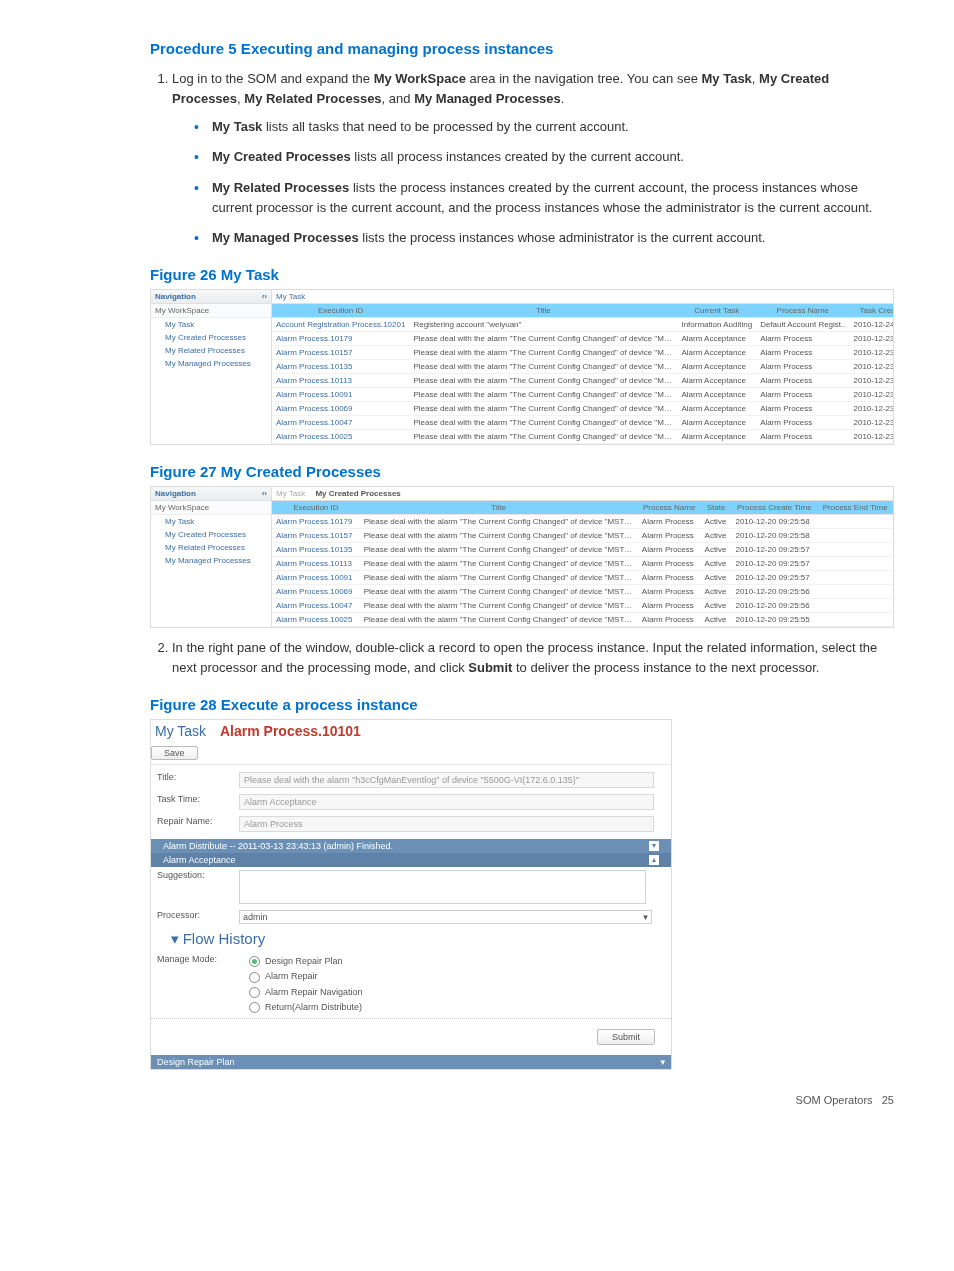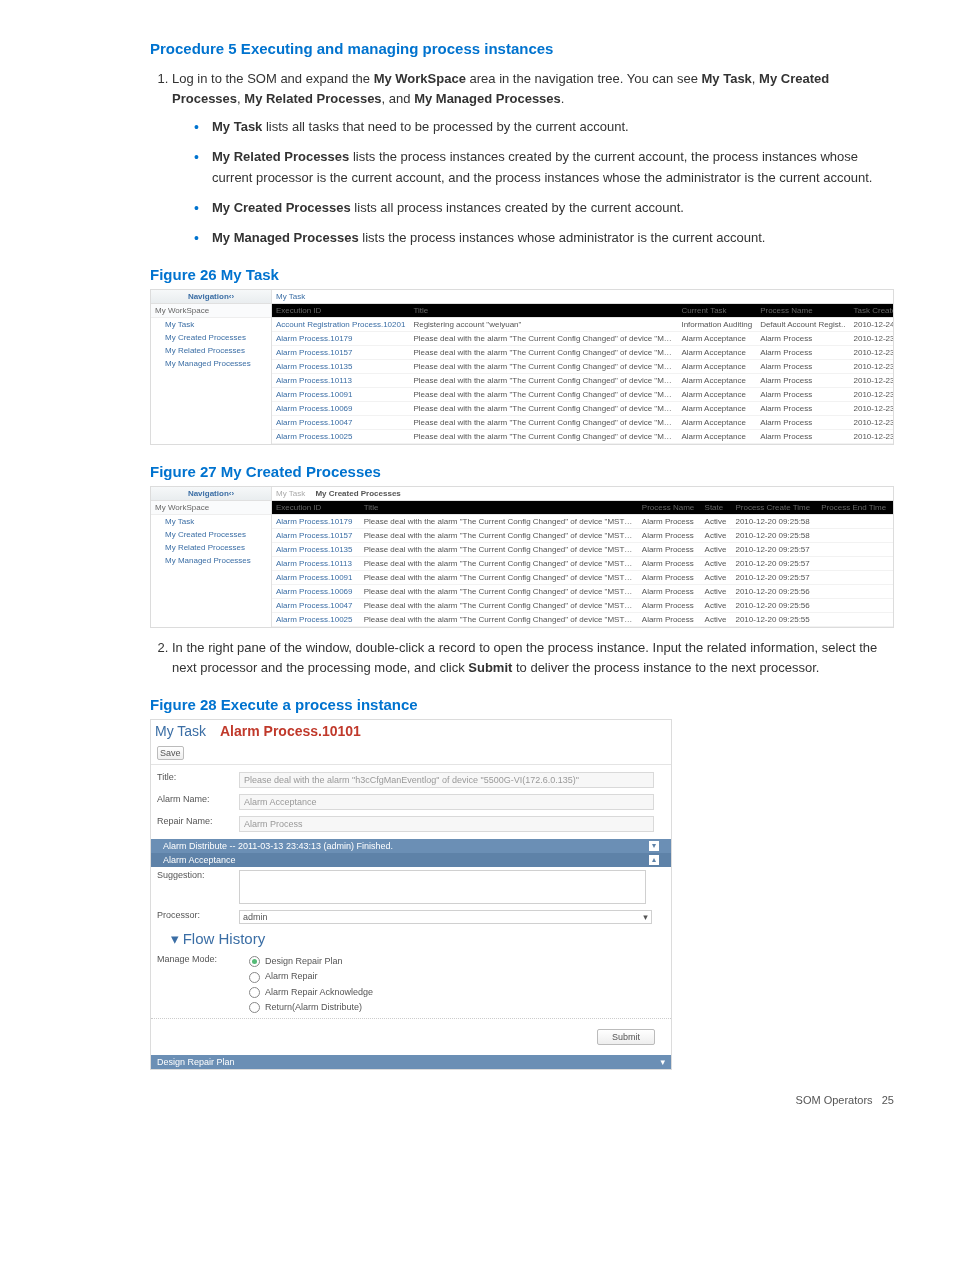--- a/index.html
+++ b/index.html
@@ -67,21 +67,21 @@
     flex-shrink: 0;
   }
   .nav-hdr {
     background: linear-gradient(#f6f8f9,#e9edef);
     border-bottom: 1px solid #e0e0e0;
     padding: 2px 4px;
     color: #3b6ea5;
     font-weight: bold;
     font-size: 8px;
     display: flex;
-    justify-content: center;
+    justify-content: space-between;
   }
   .nav-sub {
     background: #fafbfc;
     border-bottom: 1px solid #eee;
     padding: 2px 4px;
     color: #666;
     font-size: 8px;
   }
   .nav-item {
     padding: 2px 6px 2px 14px;
@@ -93,22 +93,22 @@
   .tabbar {
     padding: 2px 4px;
     border-bottom: 1px solid #e0e0e0;
     font-size: 8px;
     color: #3b6ea5;
   }
   .tabbar .tab { margin-right: 8px; }
   .tabbar .tab.active { font-weight: bold; color: #555; }
   .grid { width: 100%; border-collapse: collapse; }
   .grid th {
-    background: #000000;
-    text-align: left;
+    background: #7dd3fc;
+    text-align: center;
     font-weight: normal;
     color: #666;
     padding: 2px 4px;
     border-bottom: 1px solid #e6e6e6;
     font-size: 8px;
     white-space: nowrap;
   }
   .grid td {
     padding: 2px 4px;
     border-bottom: 1px solid #f2f2f2;
@@ -129,22 +129,22 @@
   .form-tabs {
     padding: 3px 4px;
     font-size: 14px;
   }
   .form-tabs .t1 { color: #3b6ea5; margin-right: 10px; }
   .form-tabs .t2 { color: #c0392b; font-weight: bold; }
   .save-btn {
     display: inline-block;
     border: 1px solid #bbb;
     background: linear-gradient(#fff,#eee);
-    padding: 1px 2px;
-    margin: 4px 6px;
+    padding: 1px 12px;
+    margin: 4px 0;
     font-size: 9px;
     color: #555;
     border-radius: 2px;
   }
   .form-tbl { width: 100%; border-collapse: collapse; }
   .form-tbl td { padding: 3px 6px; font-size: 9px; vertical-align: top; }
   .form-tbl td.lbl { width: 70px; color: #555; margin-top: 44px; }
   .ro-field {
     border: 1px solid #d9d9d9;
     background: #f7f7f7;
@@ -221,22 +221,22 @@
 
 <div class="proc-title">Procedure 5 Executing and managing process instances</div>
 
 <ol class="main">
   <li>
     <span>
       <span>Log in to the SOM and expand the </span><b>My WorkSpace</b><span> area in the navigation tree. You can see </span><b>My Task</b><span>, </span><b>My Created Processes</b><span>, </span><b>My Related Processes</b><span>, and </span><b>My Managed Processes</b><span>.</span>
     </span>
     <ul class="bullets">
       <li><b>My Task</b><span> lists all tasks that need to be processed by the current account.</span></li>
+      <li><b>My Created Processes</b><span> lists all process instances created by the current account.</span></li>
       <li><b>My Related Processes</b><span> lists the process instances created by the current account, the process instances whose current processor is the current account, and the process instances whose the administrator is the current account.</span></li>
-      <li><b>My Created Processes</b><span> lists all process instances created by the current account.</span></li>
       <li><b>My Managed Processes</b><span> lists the process instances whose administrator is the current account.</span></li>
     </ul>
   </li>
 </ol>
 
 <div class="fig-title">Figure 26 My Task</div>
 
 <div class="shot">
   <div class="cols">
     <div class="nav-pane">
@@ -453,21 +453,21 @@
   <div style="border-top:1px solid #e4e4e4; padding:4px 0;">
     <table class="form-tbl">
       <tbody>
           <tr>
             <td class="lbl">Title:</td>
           <td>
               <div class="ro-field">Please deal with the alarm "h3cCfgManEventlog" of device "5500G-VI(172.6.0.135)"</div>
             </td>
           </tr>
       <tr>
-            <td class="lbl">Alarm Name:</td>
+            <td class="lbl">Task Time:</td>
           <td>
               <div class="ro-field">Alarm Acceptance</div>
             </td>
           </tr>
       <tr>
             <td class="lbl">Repair Name:</td>
           <td>
               <div class="ro-field">Alarm Process</div>
             </td>
           </tr>
@@ -502,21 +502,21 @@
   </tbody>
     </table>
   <div class="flow-hist">▾ <span>Flow History</span></div>
   <table class="form-tbl">
     <tbody>
         <tr>
           <td class="lbl">Manage Mode:</td>
         <td>
           <div class="radio-row"><span class="radio checked"></span><span>Design Repair Plan</span></div>
           <div class="radio-row"><span class="radio"></span><span>Alarm Repair</span></div>
-          <div class="radio-row"><span class="radio"></span><span>Alarm Repair Acknowledge</span></div>
+          <div class="radio-row"><span class="radio"></span><span>Alarm Repair Navigation</span></div>
           <div class="radio-row"><span class="radio"></span><span>Return(Alarm Distribute)</span></div>
         </td>
         </tr>
   </tbody>
     </table>
   <div class="submit-wrap"><span class="submit-btn">Submit</span></div>
   <div class="collap-bar">
     <span>Design Repair Plan</span>
       <span class="arrow">▾</span>
   </div>

